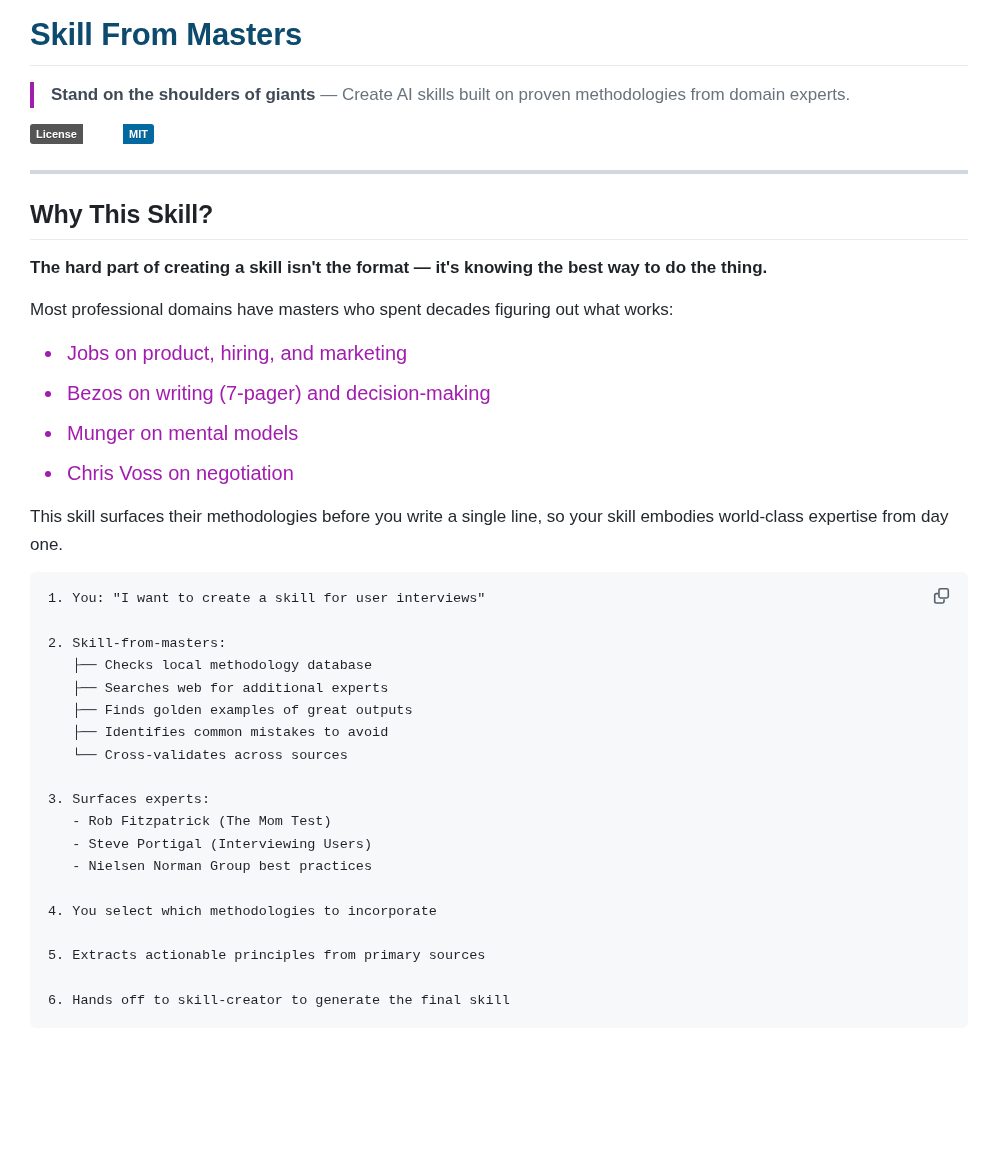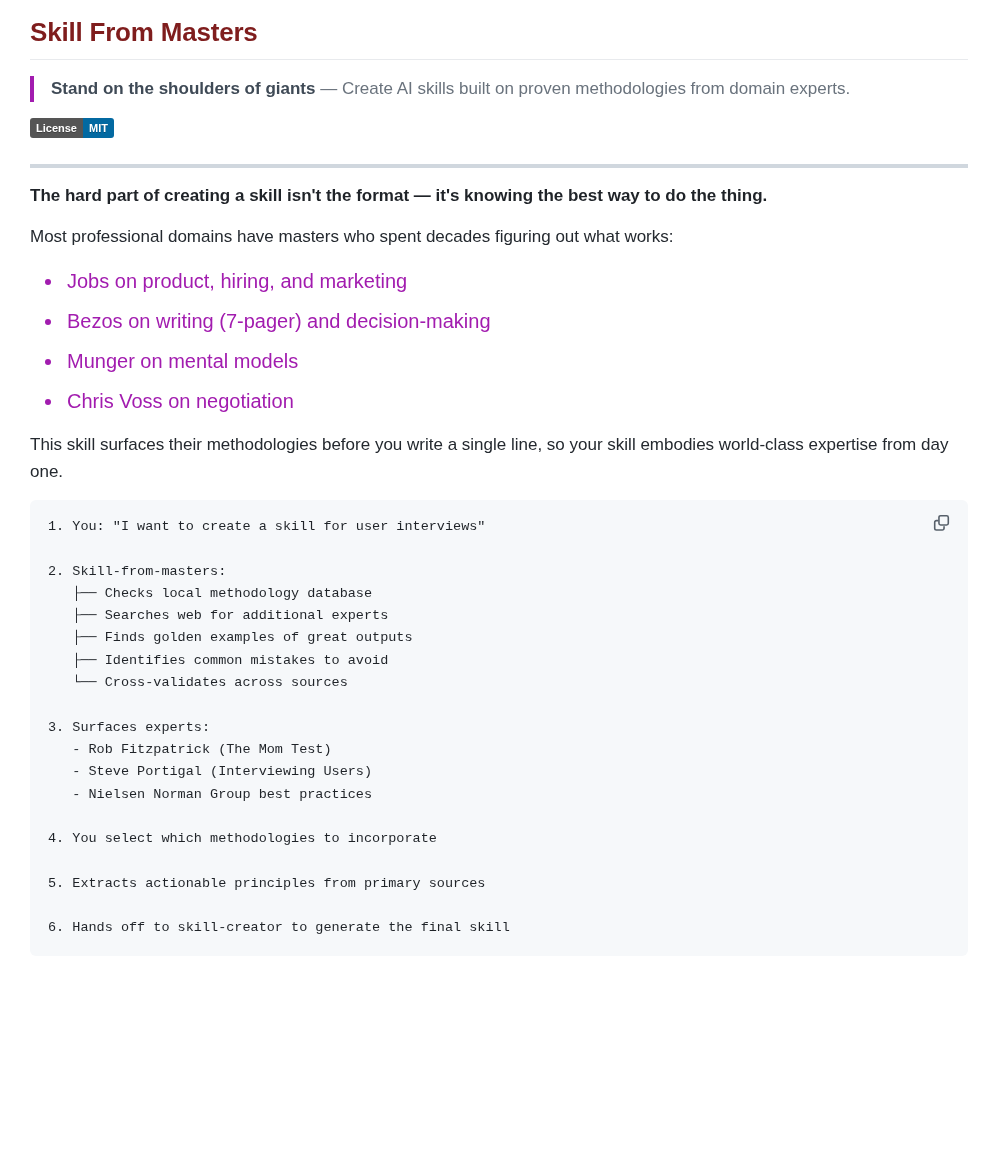--- a/index.html
+++ b/index.html
@@ -17,28 +17,28 @@
     -webkit-font-smoothing: antialiased;
   }
 
   .page {
     padding: 16px 30px 0 30px;
     width: 998px;
   }
 
   
   h1.doc-title {
-    font-size: 26px;
+    font-size: 31px;
     line-height: 1.25;
     font-weight: bold;
     margin: 0 0 10px 0;
     padding: 0 0 10px 0;
     border-bottom: 1px solid #e8eaed;
     letter-spacing: -0.2px;
-    color: #7f1d1d;
+    color: #0c4a6e;
   }
   h2.section-title {
     font-size: 25px;
     line-height: 1.25;
     font-weight: bold;
     margin: 25px 0 8px 0;
     padding: 0 0 9px 0;
     border-bottom: 1px solid #e8eaed;
     letter-spacing: -0.1px;
     color: #1f2328;
@@ -77,20 +77,21 @@
   }
   .badge {
     display: inline-flex;
     height: 20px;
     border-radius: 3px;
     overflow: hidden;
     font-size: 11px;
     font-weight: bold;
     line-height: 20px;
     vertical-align: middle;
+    gap: 40px;
   }
   .badge .badge-left {
     background: #555555;
     color: #ffffff;
     padding: 0 6px;
     text-shadow: 0 1px 0 rgba(0,0,0,.25);
   }
   .badge .badge-right {
     background: #0369a1;
     color: #ffffff;
@@ -170,20 +171,21 @@
 
   <div class="badge-row">
     <span class="badge">
       <span class="badge-left">License</span>
       <span class="badge-right">MIT</span>
     </span>
   </div>
 
   <hr class="thick-rule">
 
+  <h2 class="section-title">Why This Skill?</h2>
 
   <p class="body-text strong-lead">The hard part of creating a skill isn't the format — it's knowing the best way to do the thing.</p>
 
   <p class="body-text">Most professional domains have masters who spent decades figuring out what works:</p>
 
   <ul class="master-list">
     <li>Jobs on product, hiring, and marketing</li>
     <li>Bezos on writing (7-pager) and decision-making</li>
     <li>Munger on mental models</li>
     <li>Chris Voss on negotiation</li>

